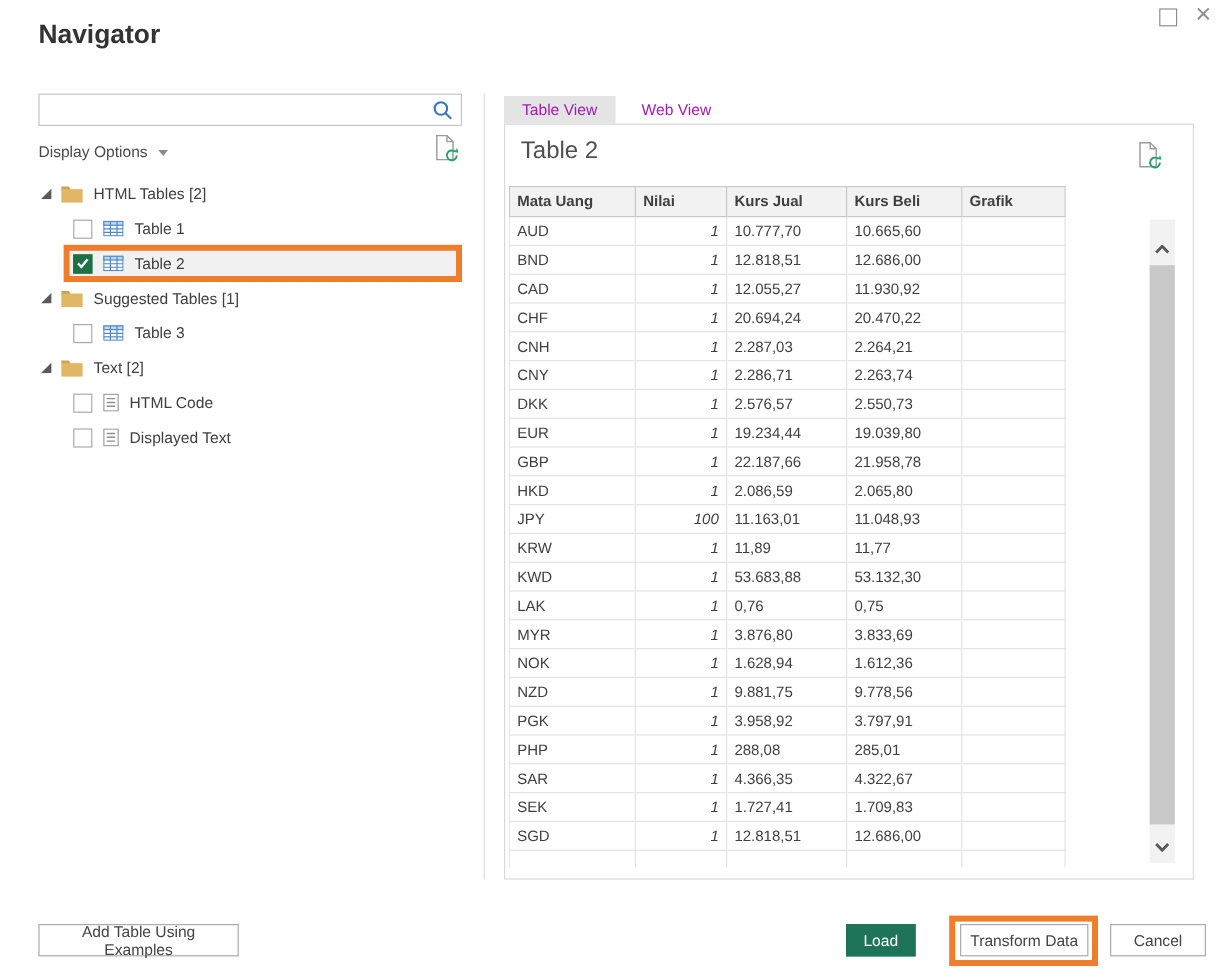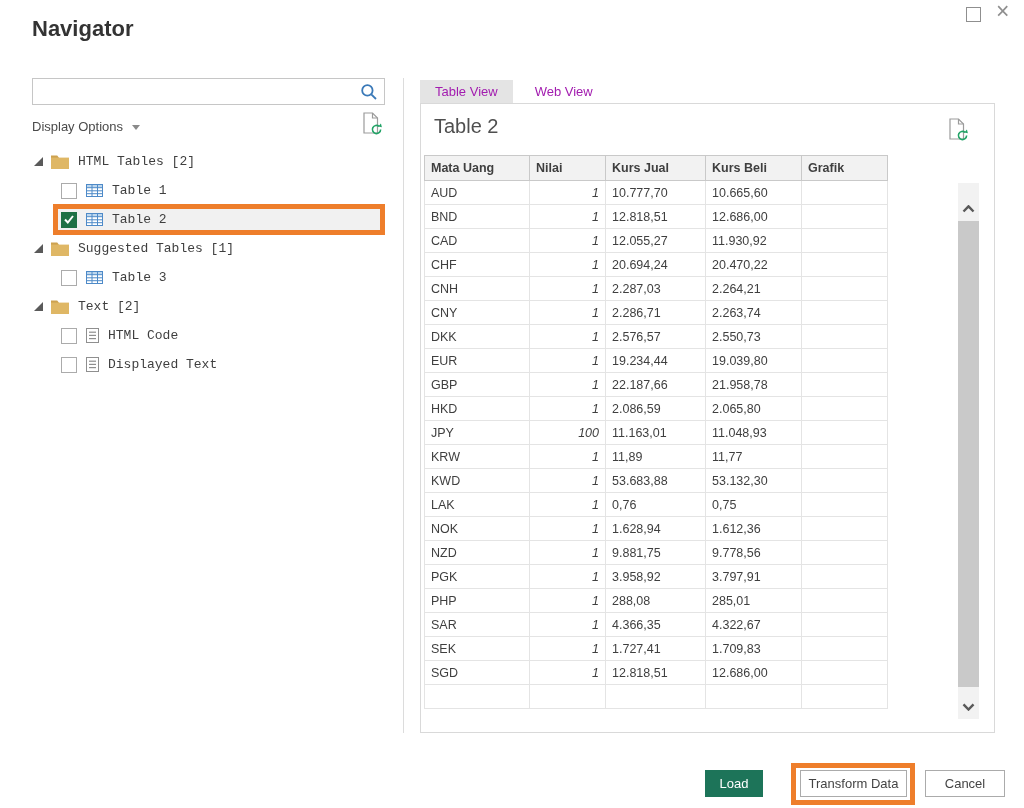--- a/index.html
+++ b/index.html
@@ -20,21 +20,21 @@
   .disp-opts{position:absolute;left:32px;top:116px;height:20px;display:flex;align-items:center;font-size:13px;color:#4A4A4A;cursor:pointer;}
   .caret{width:0;height:0;border-left:4px solid transparent;border-right:4px solid transparent;border-top:5px solid #8A8A8A;margin-left:9px;margin-top:2px;}
   .refresh-left{position:absolute;left:362px;top:112px;cursor:pointer;}
   .refresh-panel{position:absolute;left:527px;top:14px;cursor:pointer;}
 
   .vsep{position:absolute;left:403px;top:78px;width:1px;height:655px;background:#DCDCDC;}
 
   
   #highlight-bg{position:absolute;left:58px;top:209px;width:322px;height:22px;background:#F1F1F1;z-index:0;}
   #tree{position:absolute;left:32px;top:147px;width:353px;height:232px;z-index:1;}
-  .trow{position:absolute;left:0;width:353px;height:29px;display:flex;align-items:center;font-size:13px;color:#3F3F3F;cursor:pointer;font-family:Liberation Mono, monospace;}
+  .trow{position:absolute;left:0;width:353px;height:29px;display:flex;align-items:center;font-size:13px;color:#3F3F3F;cursor:pointer;}
   .trow .expander{margin-left:2px;display:flex;}
   .trow .folder{margin-left:8px;display:flex;}
   .trow .tlabel{margin-left:9px;white-space:nowrap;}
   .trow.item{padding-left:29px;box-sizing:border-box;}
   .cb{width:16px;height:16px;border:1px solid #ABABAB;background:#fff;box-sizing:border-box;display:flex;align-items:center;justify-content:center;flex:none;}
   .cb.checked{background:var(--checkbox-green);border-color:var(--checkbox-green);}
   .trow .nicon{margin-left:9px;display:flex;flex:none;}
 
   .annotation{position:absolute;border:5px solid var(--highlight-orange);box-sizing:border-box;z-index:2;pointer-events:none;}
   #ann-table2{left:53px;top:204px;width:332px;height:31px;}
@@ -338,20 +338,27 @@
               <td class="c4"></td>
             </tr>
             <tr>
               <td class="c0">LAK</td>
               <td class="c1">1</td>
               <td class="c2">0,76</td>
               <td class="c3">0,75</td>
               <td class="c4"></td>
             </tr>
             <tr>
+              <td class="c0">MYR</td>
+              <td class="c1">1</td>
+              <td class="c2">3.876,80</td>
+              <td class="c3">3.833,69</td>
+              <td class="c4"></td>
+            </tr>
+            <tr>
               <td class="c0">NOK</td>
               <td class="c1">1</td>
               <td class="c2">1.628,94</td>
               <td class="c3">1.612,36</td>
               <td class="c4"></td>
             </tr>
             <tr>
               <td class="c0">NZD</td>
               <td class="c1">1</td>
               <td class="c2">9.881,75</td>
@@ -412,18 +419,19 @@
       </span>
       <div class="thumb"></div>
       <span class="chev down">
         <svg width="13" height="8" viewBox="0 0 13 8">
             <polyline points="1.5,1.3 6.5,6.5 11.5,1.3" fill="none" stroke="#595959" stroke-width="2.4"></polyline>
           </svg>
       </span>
     </div>
   </div>
 
+  <button class="btn" id="btn-add">Add Table Using Examples</button>
   <button class="btn" id="btn-load">Load</button>
   <button class="btn" id="btn-transform">Transform Data</button>
   <div id="ann-transform" class="annotation"></div>
   <button class="btn" id="btn-cancel">Cancel</button>
 
 </div>
 
 </body></html>

